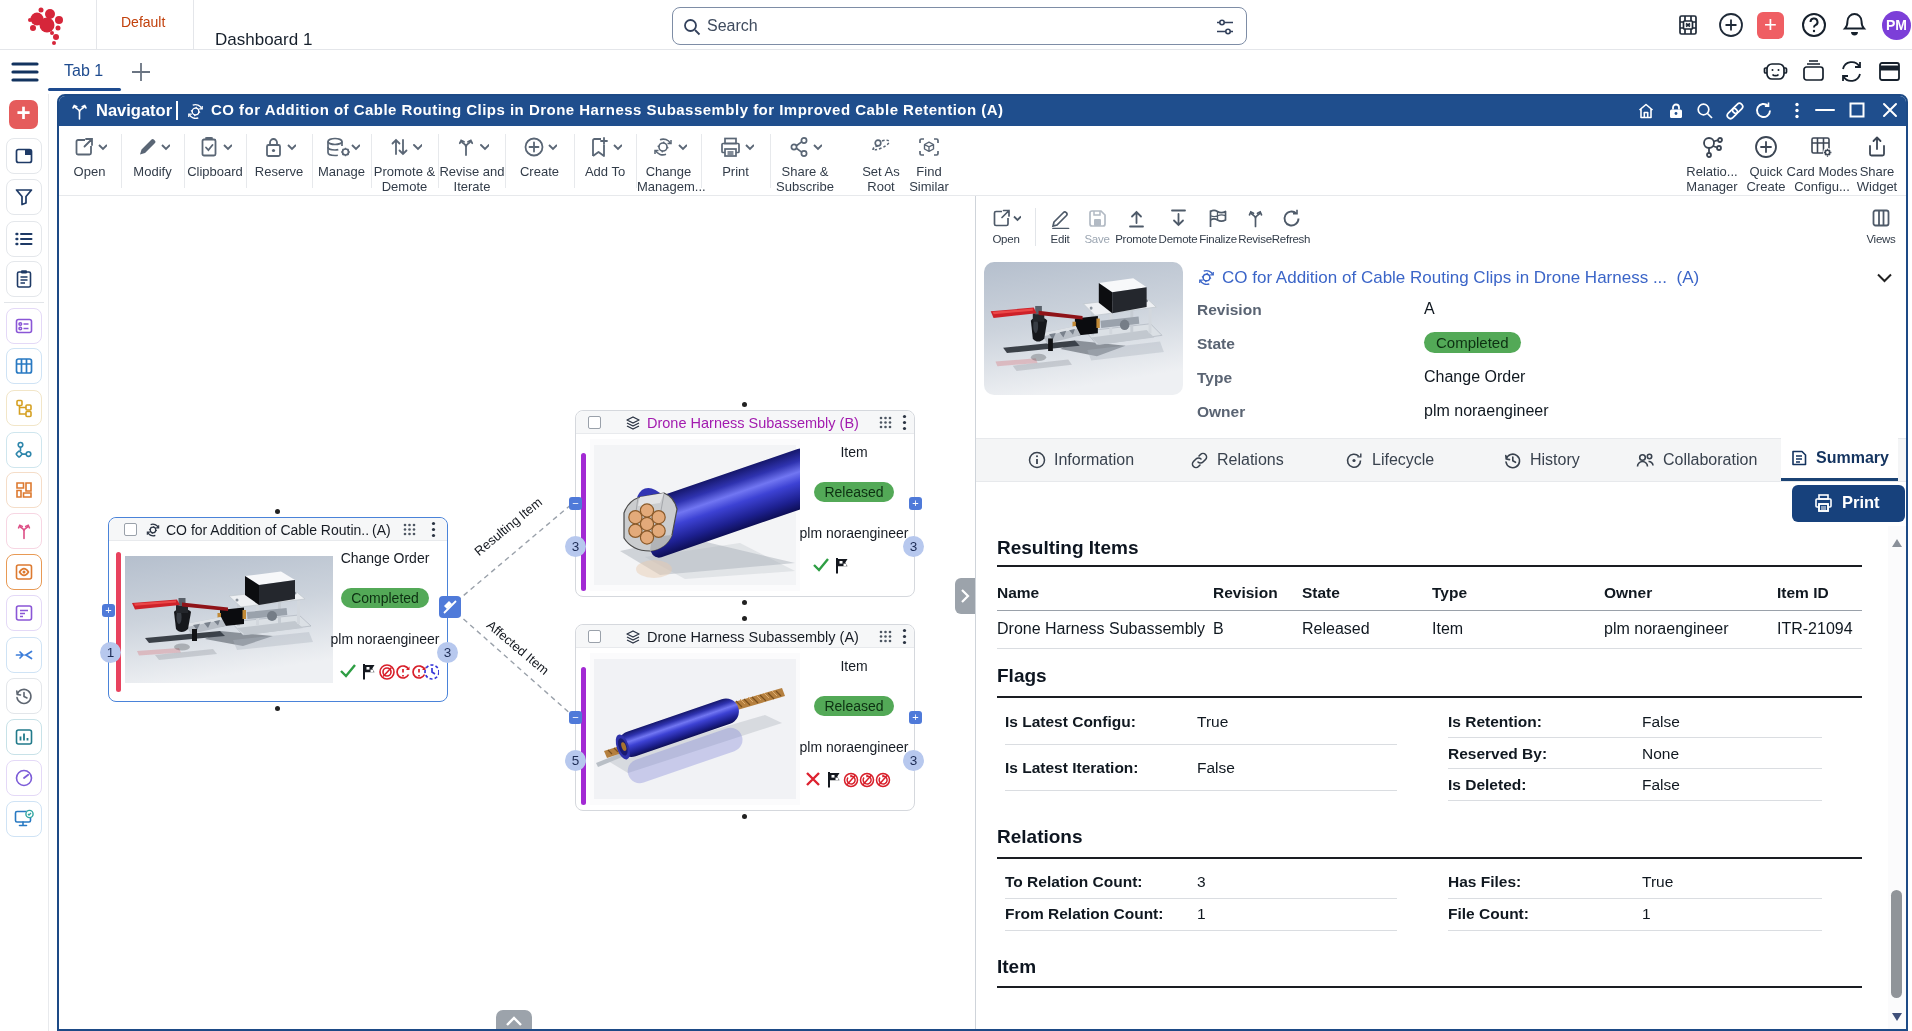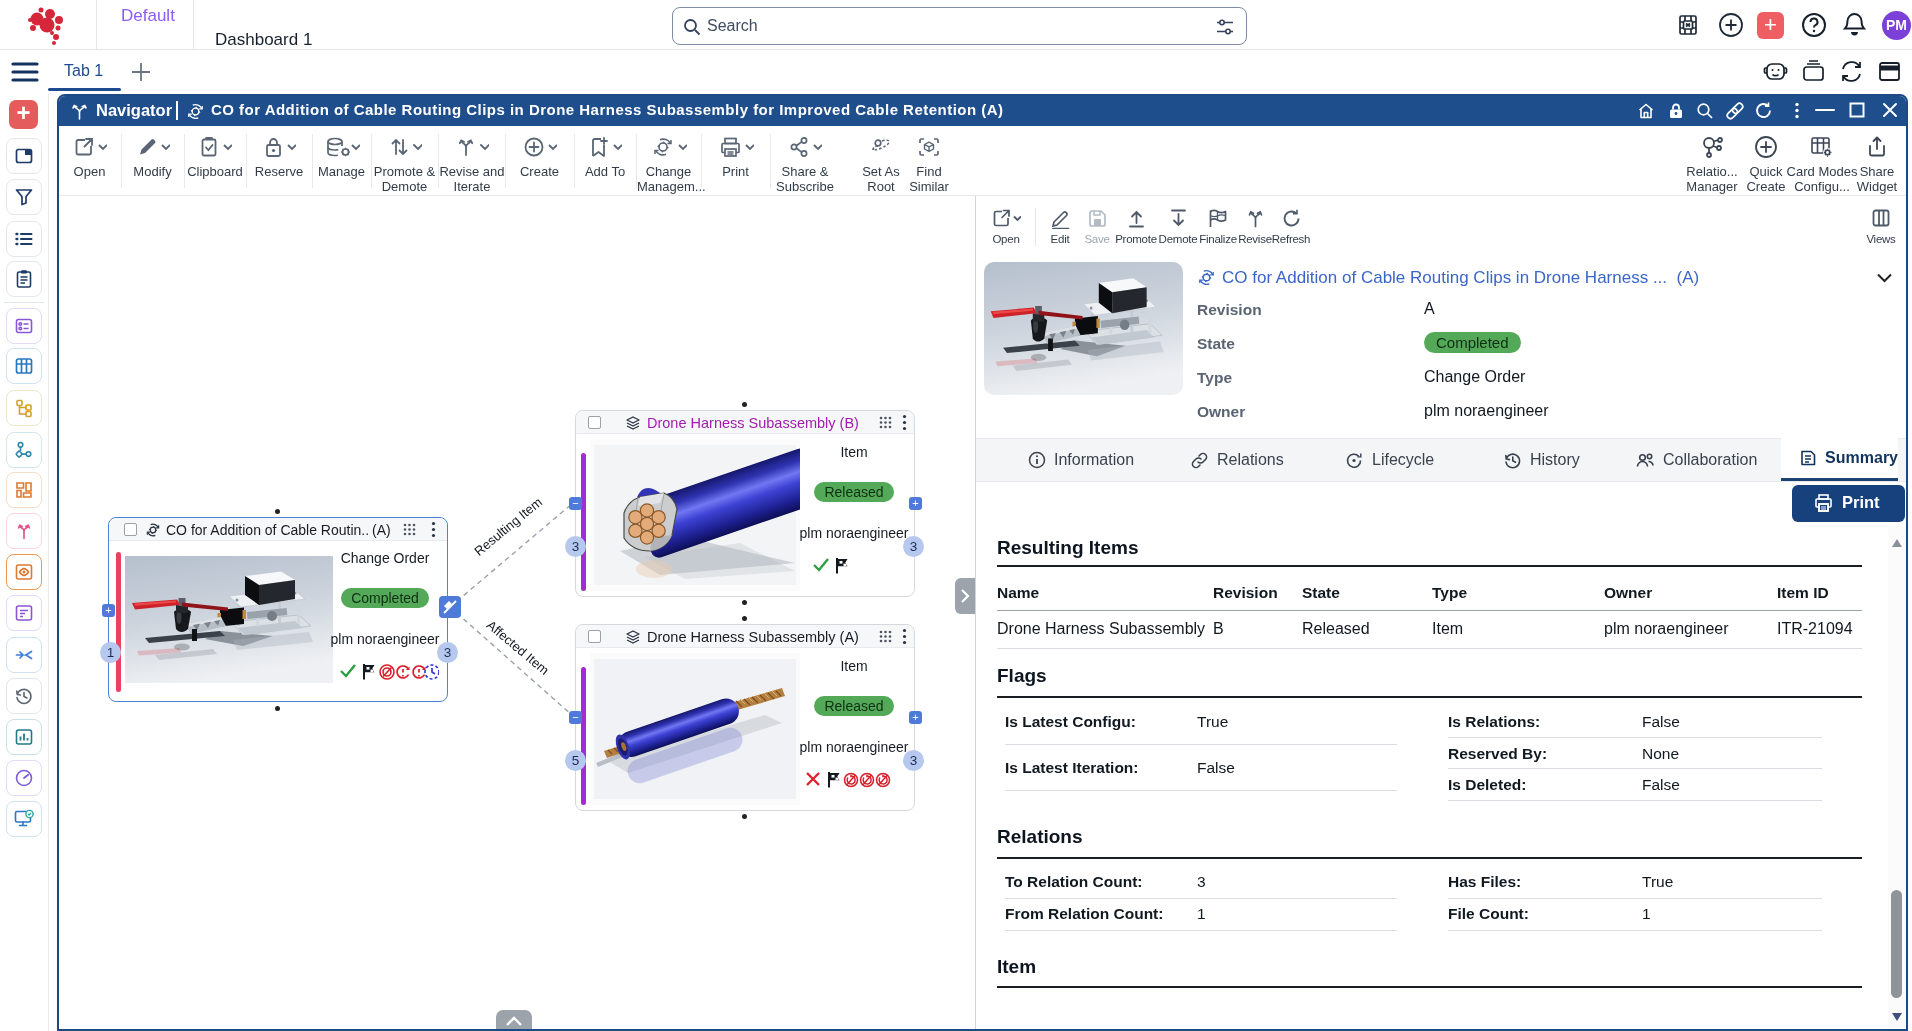--- a/index.html
+++ b/index.html
@@ -3,21 +3,21 @@
 <meta charset="utf-8">
 <style>
 * { margin:0; padding:0; box-sizing:border-box; }
 html,body { width:1912px; height:1031px; overflow:hidden; background:#fff;
   font-family:"Liberation Sans", sans-serif; }
 .abs { position:absolute; }
 
 #topbar { position:absolute; left:0; top:0; width:1912px; height:50px; background:#fff;
   border-bottom:1px solid #e4e6ea; }
 .tb-div { position:absolute; top:0; width:1px; height:50px; background:#e4e6ea; }
-#lbl-default { position:absolute; left:121px; top:6px; font-size:17px; color:#8b5cf6; }
+#lbl-default { position:absolute; left:121px; top:14px; font-size:14px; color:#c2410c; }
 #lbl-dash { position:absolute; left:215px; top:30px; font-size:17px; color:#17202c; }
 #searchbox { position:absolute; left:672px; top:7px; width:575px; height:38px;
   border:1px solid #7e8da6; border-radius:8px; background:#fff; }
 #searchbox .ph { position:absolute; left:34px; top:9px; font-size:16px; color:#3f4b5e; }
 
 #tabbar { position:absolute; left:0; top:51px; width:1912px; height:43px; background:#fff; }
 #tab1 { position:absolute; left:64px; top:11px; font-size:16px; color:#1e4b8f; }
 #tab1line { position:absolute; left:48px; top:37px; width:73px; height:3px; background:#1e4b8f; border-radius:2px; }
 
 #sidebar { position:absolute; left:0; top:94px; width:49px; height:937px; background:#fff;
@@ -1006,21 +1006,21 @@
     </div>
     <div class="ptab" style="left:659px;top:242px;">
       <svg width="20" height="19" viewBox="0 0 20 19" fill="none" stroke="#39424e" stroke-width="1.6">
           <circle cx="7.5" cy="6.5" r="2.8"></circle>
           <path d="M2.5 15.5 a5 5 0 0 1 10 0"></path>
           <circle cx="14.5" cy="5.5" r="2.2"></circle>
           <path d="M13.5 10.5 a4.2 4.2 0 0 1 4.5 4"></path>
         </svg>
       Collaboration
     </div>
-    <div class="ptab" id="tab-summary" style="left:805px;top:242px;width:117px;height:43px;justify-content:flex-end;">
+    <div class="ptab" id="tab-summary" style="left:805px;top:242px;width:117px;height:43px;justify-content:center;">
       <svg width="18" height="18" viewBox="0 0 18 18" fill="none" stroke="#13335f" stroke-width="1.6">
           <path d="M3 2.5 H12 L15.5 6 V15.5 H3 z" stroke-linejoin="round"></path>
           <path d="M6 7 h6 M6 10 h6 M6 13 h4" stroke-width="1.3"></path>
         </svg>
       Summary
     </div>
 
     <div class="abs" style="left:816px;top:289px;width:113px;height:37px;background:#17417c;border-radius:6px;">
       <svg class="abs" style="left:21px;top:8px" width="21" height="21" viewBox="0 0 21 21" fill="none" stroke="#fff" stroke-width="1.6">
           <rect x="6" y="2" width="9" height="4"></rect>
@@ -1054,21 +1054,21 @@
     <div class="abs" style="left:21px;top:469px;">
         <h3 class="sec">Flags</h3>
       </div>
     <div class="secline" style="left:21px;top:500px;width:865px;"></div>
     <div class="abs" style="left:29px;top:517px;"><span class="fldlbl">Is Latest Configu:</span></div>
     <div class="abs" style="left:221px;top:517px;"><span class="fldval">True</span></div>
     <div class="rowline" style="left:29px;top:548px;width:392px;"></div>
     <div class="abs" style="left:29px;top:563px;"><span class="fldlbl">Is Latest Iteration:</span></div>
     <div class="abs" style="left:221px;top:563px;"><span class="fldval">False</span></div>
     <div class="rowline" style="left:29px;top:594px;width:392px;"></div>
-    <div class="abs" style="left:472px;top:517px;"><span class="fldlbl">Is Relations:</span></div>
+    <div class="abs" style="left:472px;top:517px;"><span class="fldlbl">Is Retention:</span></div>
     <div class="abs" style="left:666px;top:517px;"><span class="fldval">False</span></div>
     <div class="rowline" style="left:472px;top:541px;width:374px;"></div>
     <div class="abs" style="left:472px;top:549px;"><span class="fldlbl">Reserved By:</span></div>
     <div class="abs" style="left:666px;top:549px;"><span class="fldval">None</span></div>
     <div class="rowline" style="left:472px;top:572px;width:374px;"></div>
     <div class="abs" style="left:472px;top:580px;"><span class="fldlbl">Is Deleted:</span></div>
     <div class="abs" style="left:666px;top:580px;"><span class="fldval">False</span></div>
     <div class="rowline" style="left:472px;top:604px;width:374px;"></div>
 
     <div class="abs" style="left:21px;top:630px;">

